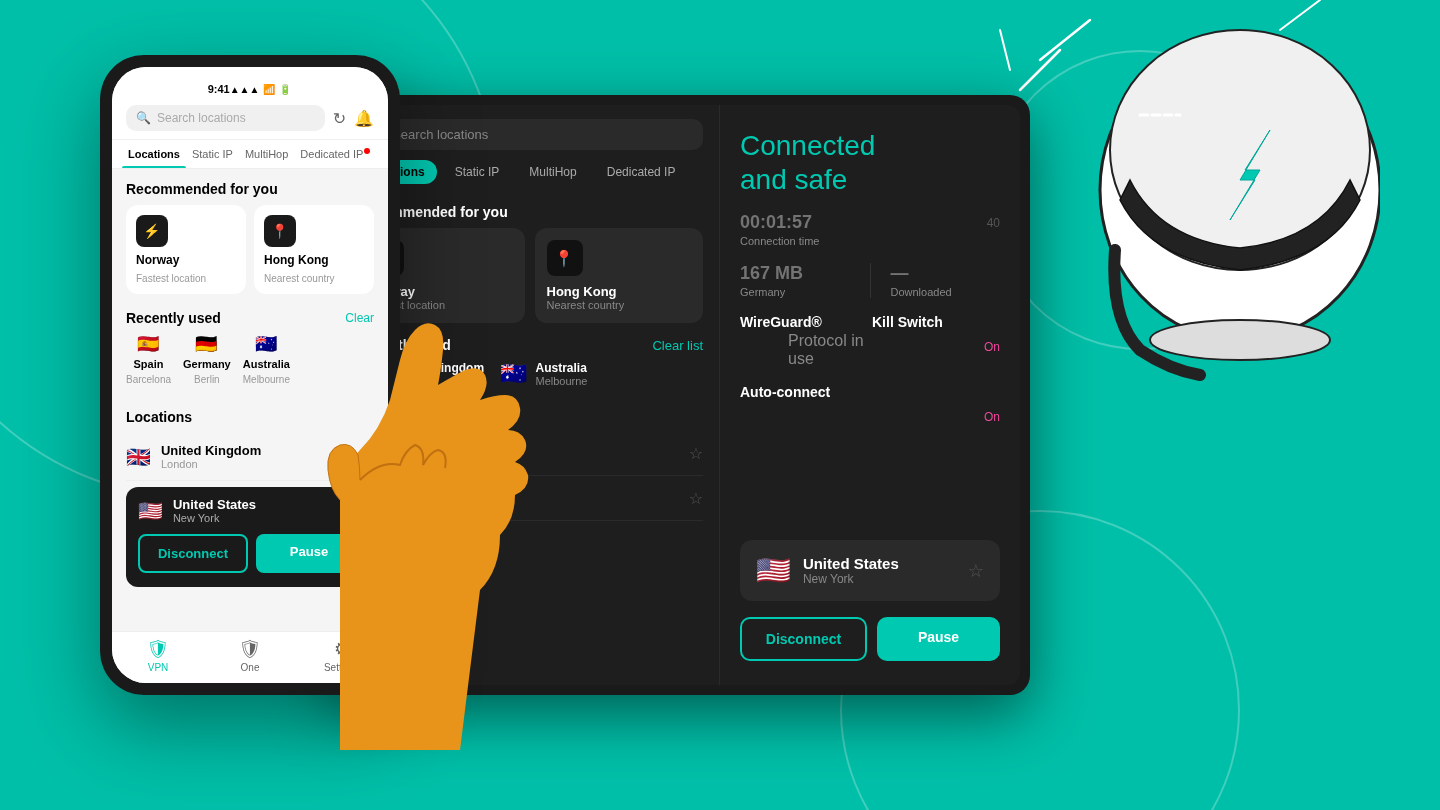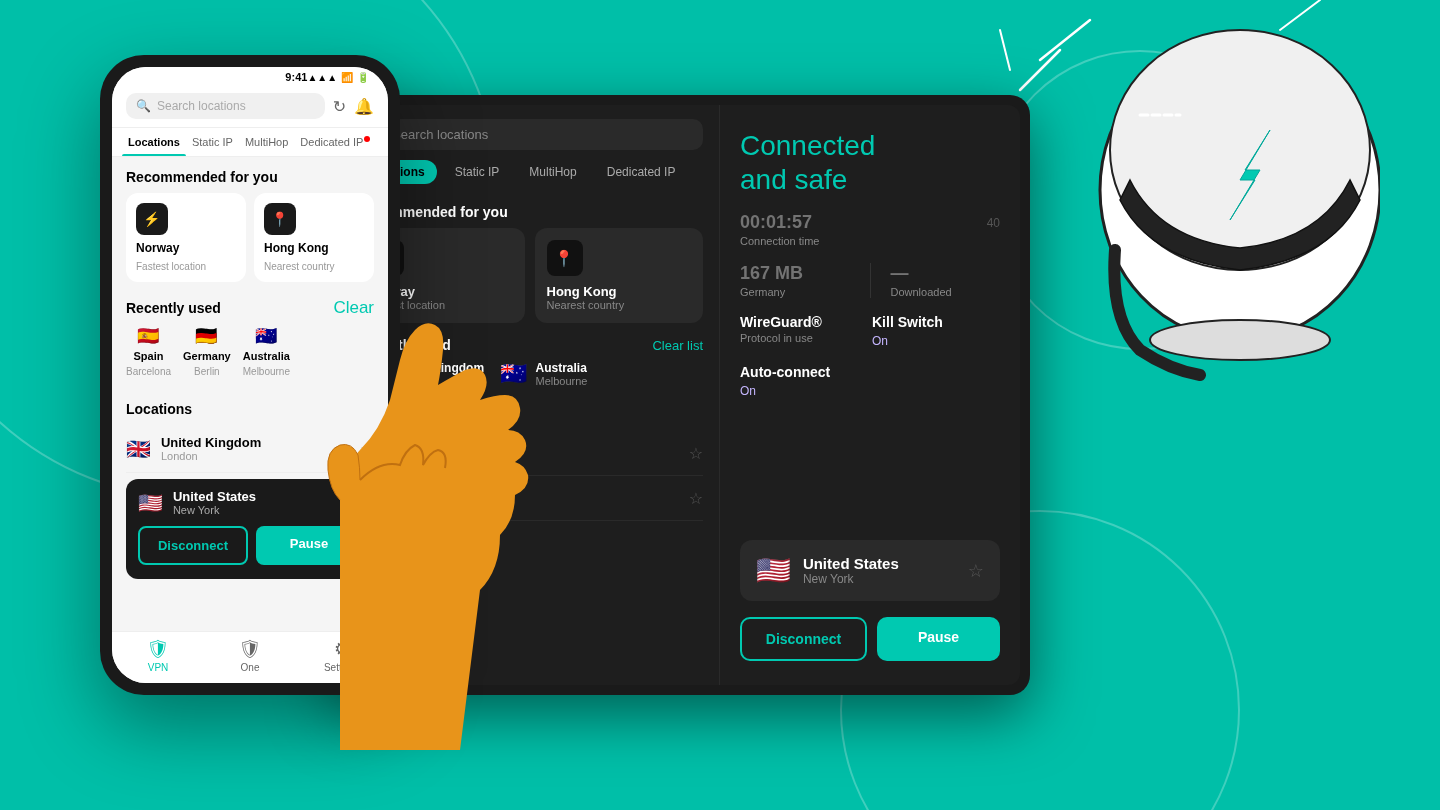--- a/index.html
+++ b/index.html
@@ -61,23 +61,23 @@
       height: 100%;
       background: #f5f5f5;
       border-radius: 34px;
       overflow: hidden;
       display: flex;
       flex-direction: column;
     }
 
     .phone-status-bar {
       display: flex;
-      justify-content: flex-end;
-      align-items: center;
-      padding: 4px 18px 4px;
+      justify-content: center;
+      align-items: center;
+      padding: 16px 18px 4px;
       background: #fff;
       font-size: 11px;
       font-weight: 600;
       color: #000;
     }
 
     .status-icons {
       display: flex;
       gap: 4px;
       align-items: center;
@@ -208,21 +208,21 @@
       padding: 4px 14px 8px;
     }
 
     .phone-recently-title {
       font-size: 14px;
       font-weight: 700;
       color: #000;
     }
 
     .phone-clear-btn {
-      font-size: 17px;
+      font-size: 12px;
       color: #00c9b1;
     }
 
     .phone-recently-list {
       display: flex;
       gap: 12px;
       padding: 0 14px 12px;
     }
 
     .phone-recent-item {
@@ -584,29 +584,31 @@
 
     .info-item { flex: 1; }
 
     .info-value {
       font-size: 14px;
       font-weight: 600;
       color: #fff;
     }
 
     .info-label {
-      font-size: 11px;
+      font-size: 16px;
       color: #888;
       margin-top: 2px;
+      margin-left: 48px;
     }
 
     .info-status-on {
       font-size: 12px;
-      color: #c4b5fd;
-      margin-top: 4px;
+      color: #ec4899;
+      margin-top: 10px;
+      text-align: right;
     }
 
     .tablet-connected-location {
       background: #2a2a2a;
       border-radius: 12px;
       padding: 14px 16px;
       display: flex;
       align-items: center;
       gap: 12px;
       margin-top: auto;

